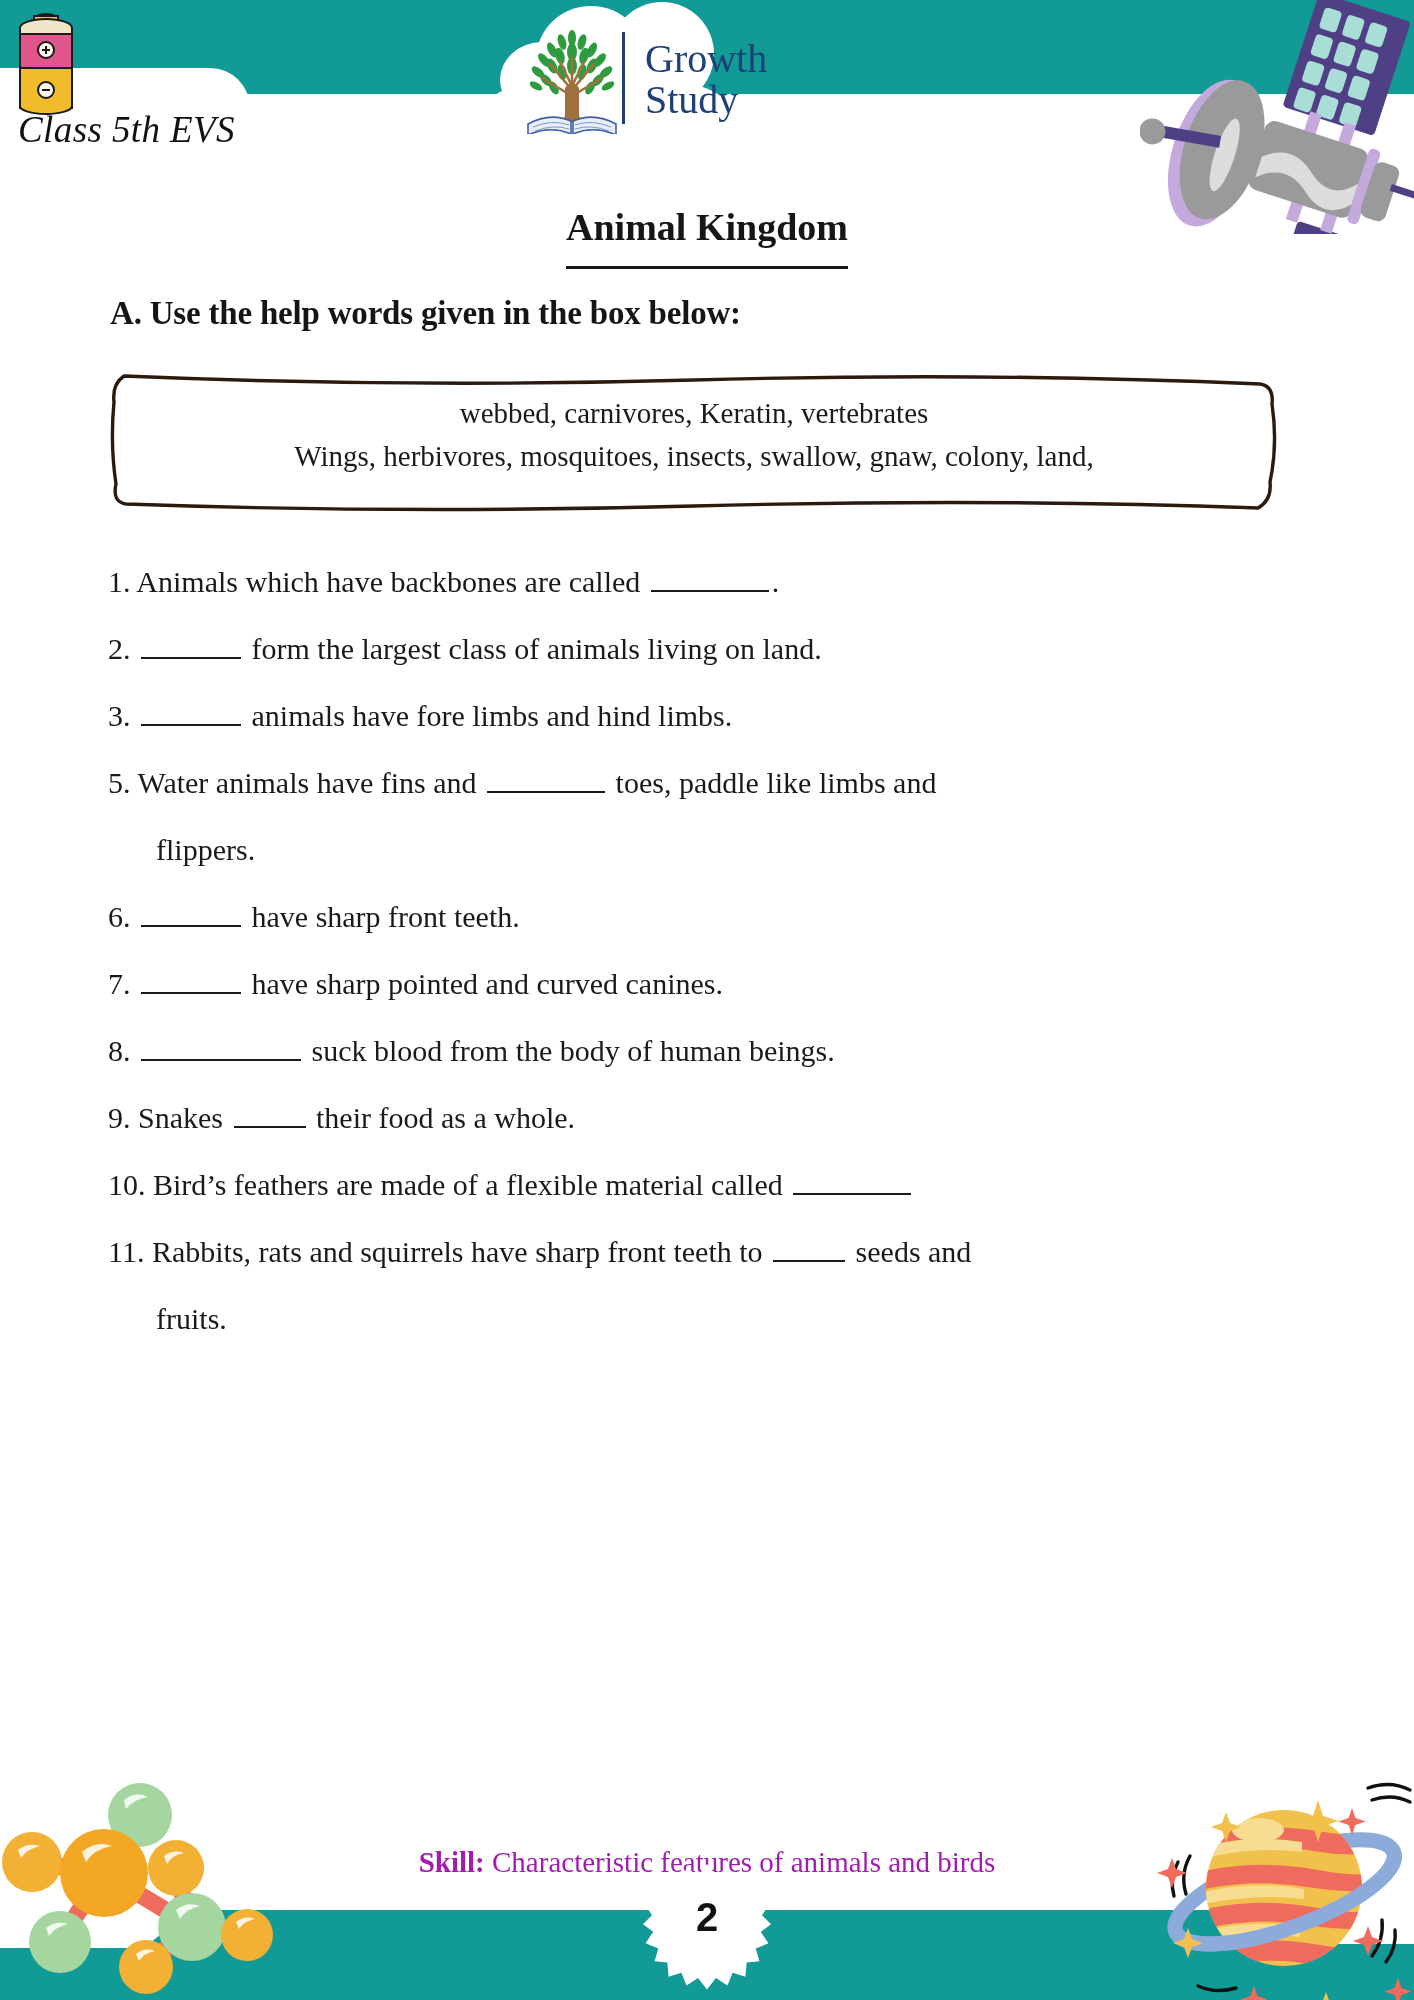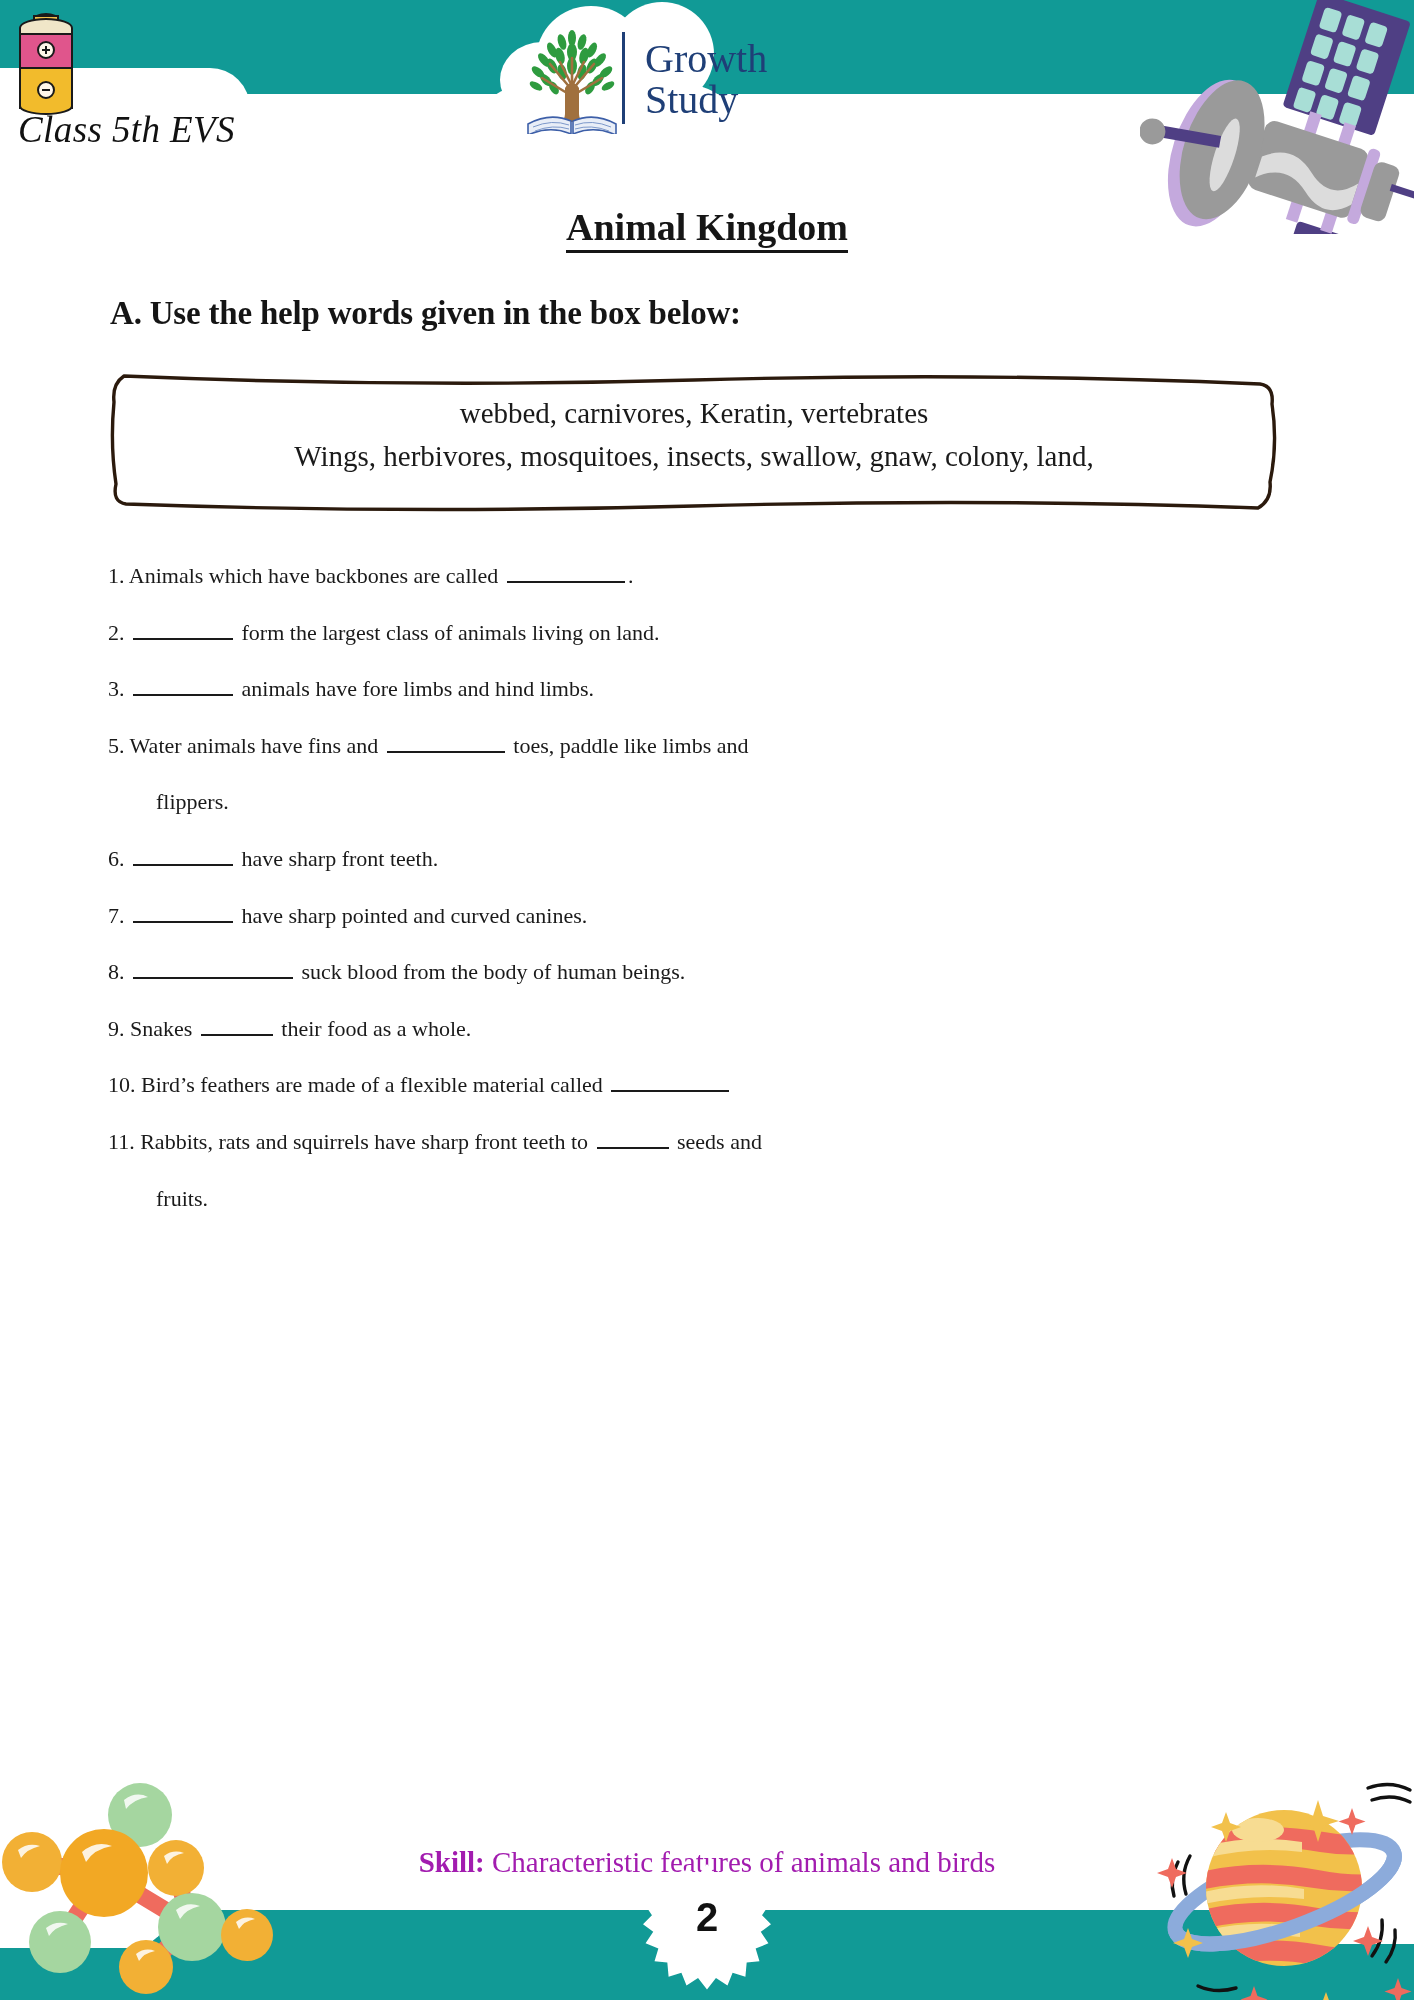--- a/index.html
+++ b/index.html
@@ -108,21 +108,21 @@
     position: absolute;
     top: 205px; left: 0; width: 1414px;
     text-align: center;
     font-family: "Liberation Serif", serif;
     font-weight: bold;
     font-size: 38px;
     color: #161616;
   }
   .page-title span {
     border-bottom: 3px solid #161616;
-    padding-bottom: 2px;
+    padding-bottom: 18px;
   }
 
   
   .section-heading {
     position: absolute;
     top: 295px; left: 110px;
     font-family: "Liberation Serif", serif;
     font-weight: bold;
     font-size: 33px;
     color: #151515;
@@ -149,21 +149,21 @@
 
   
   .questions {
     position: absolute;
     top: 562px; left: 108px;
     width: 1200px;
   }
   .q {
     display: block;
     font-family: "Liberation Serif", serif;
-    font-size: 22px;
+    font-size: 30px;
     line-height: 1.30;
     color: #1a1a1a;
     margin-bottom: 28px;
     white-space: nowrap;
   }
   .q .num { display: inline; }
   .q .cont {
     display: block;
     margin-left: 48px;
     margin-top: 28px;

